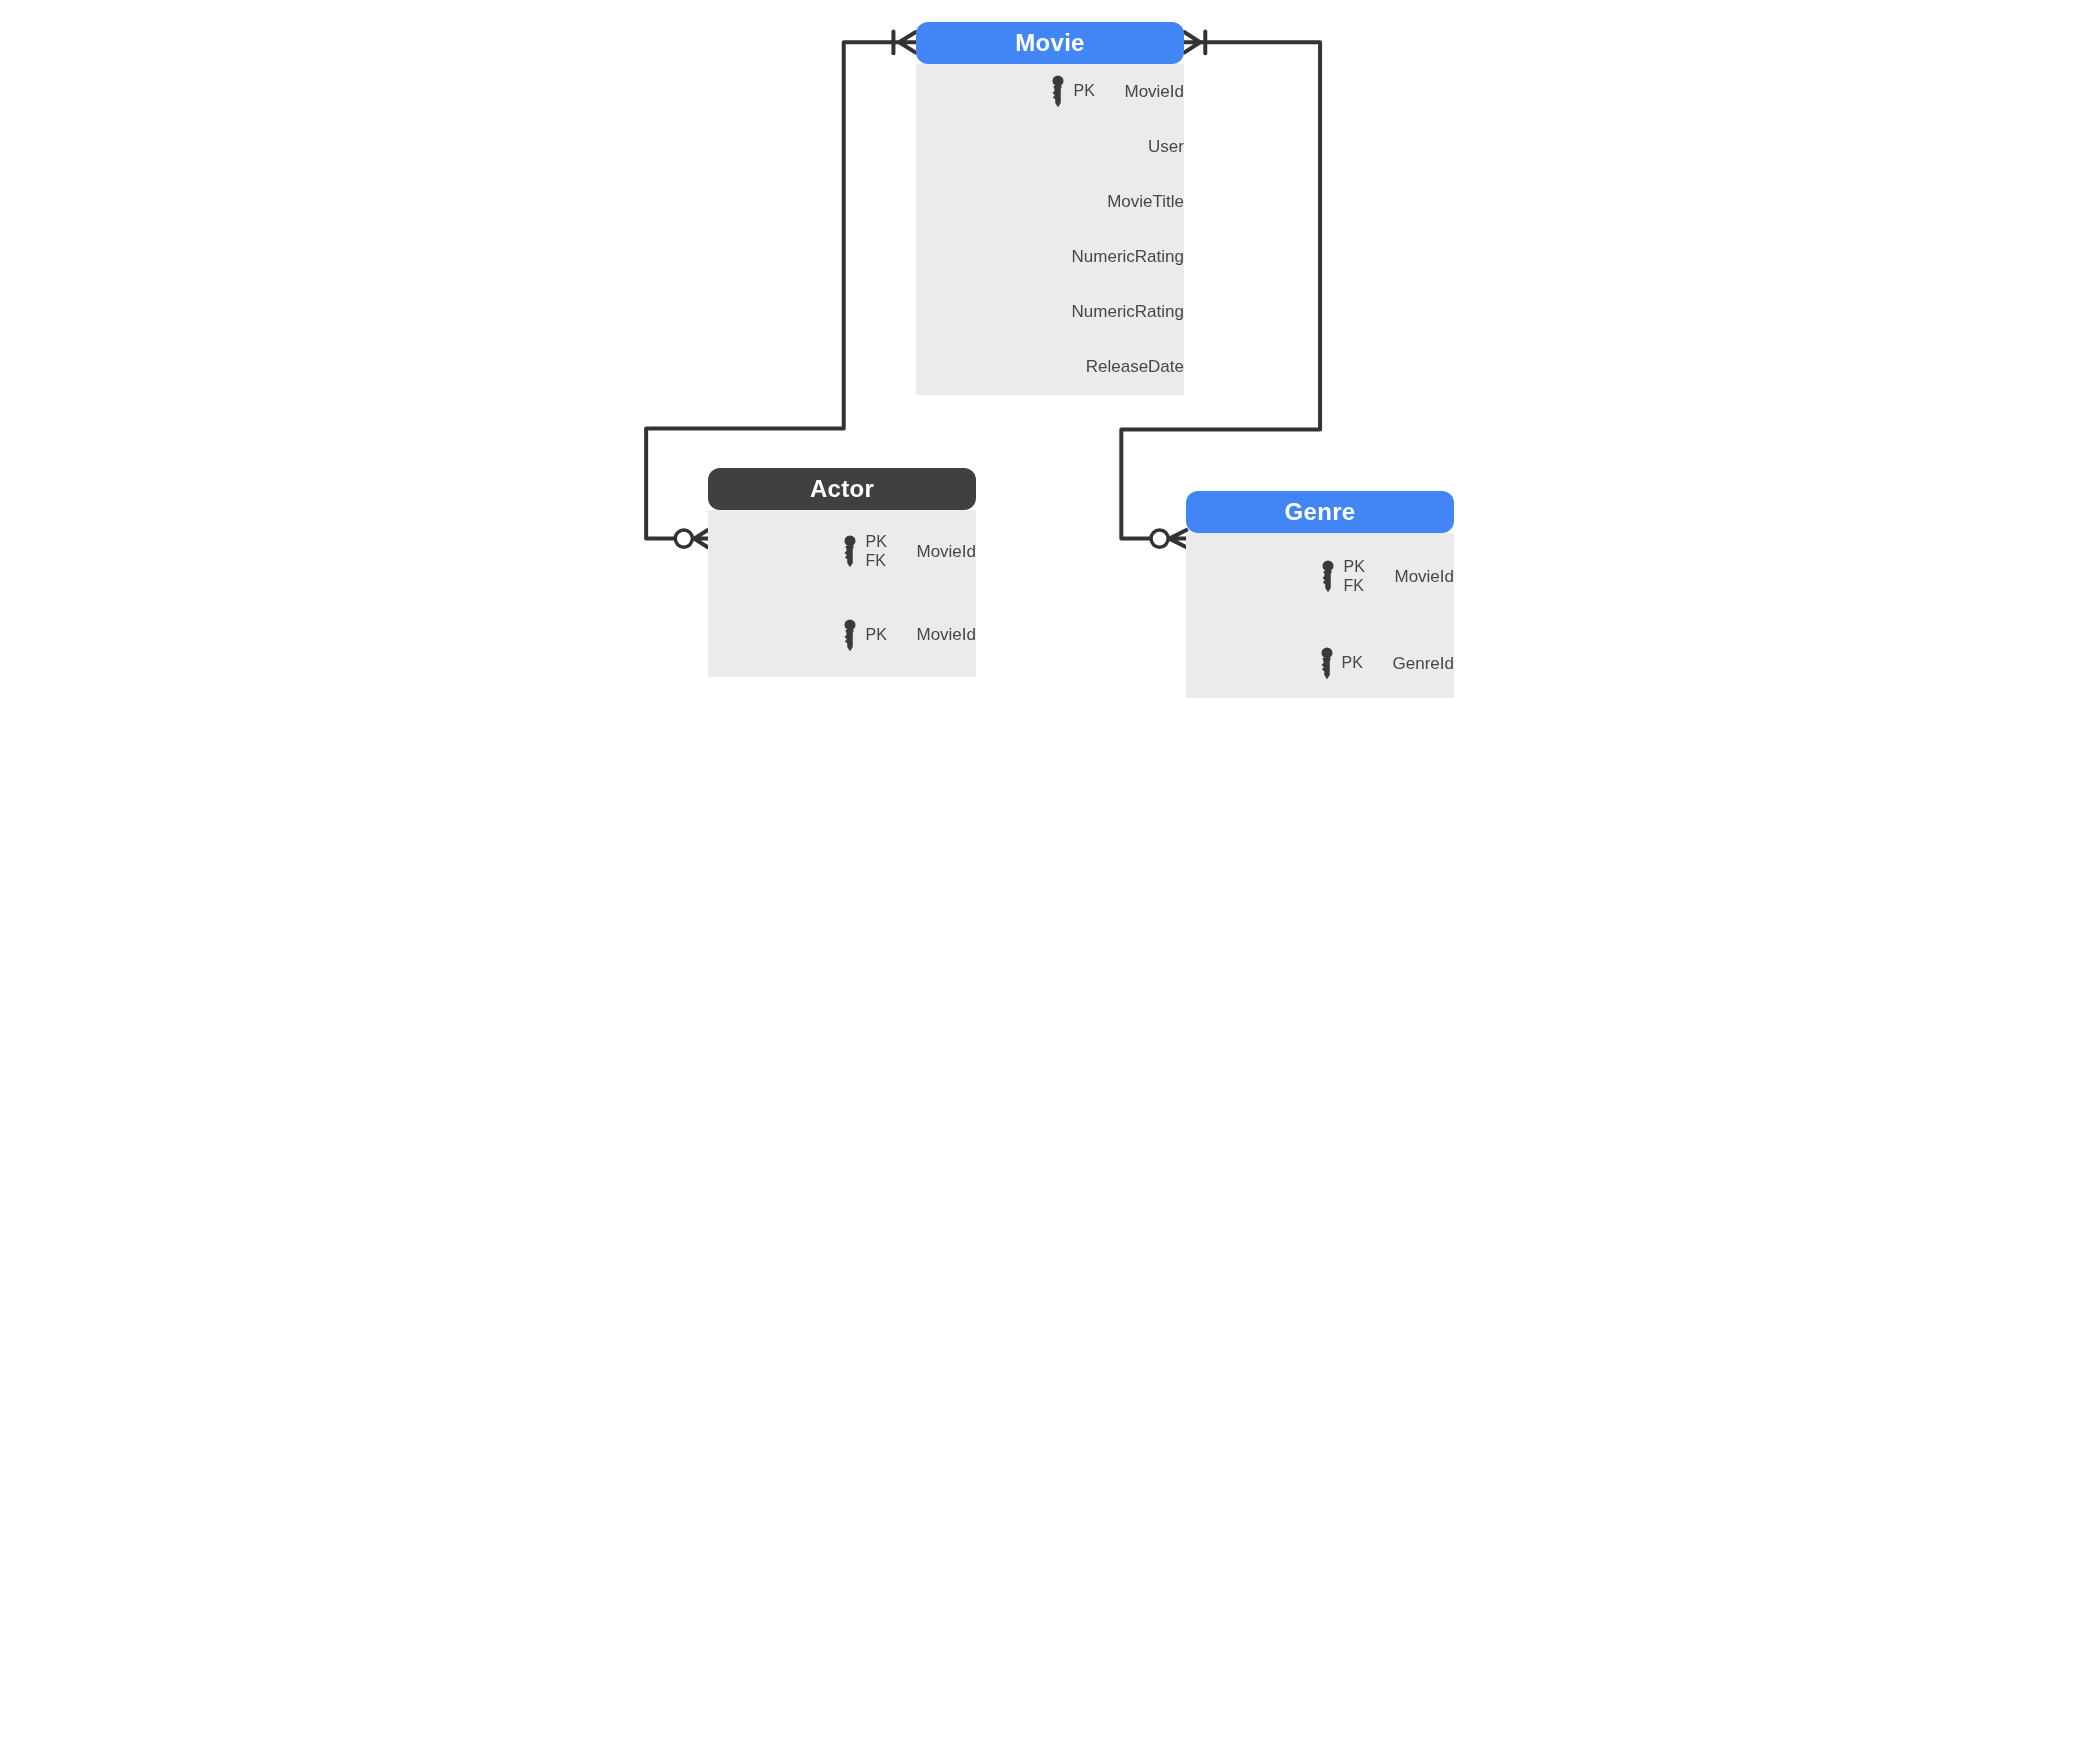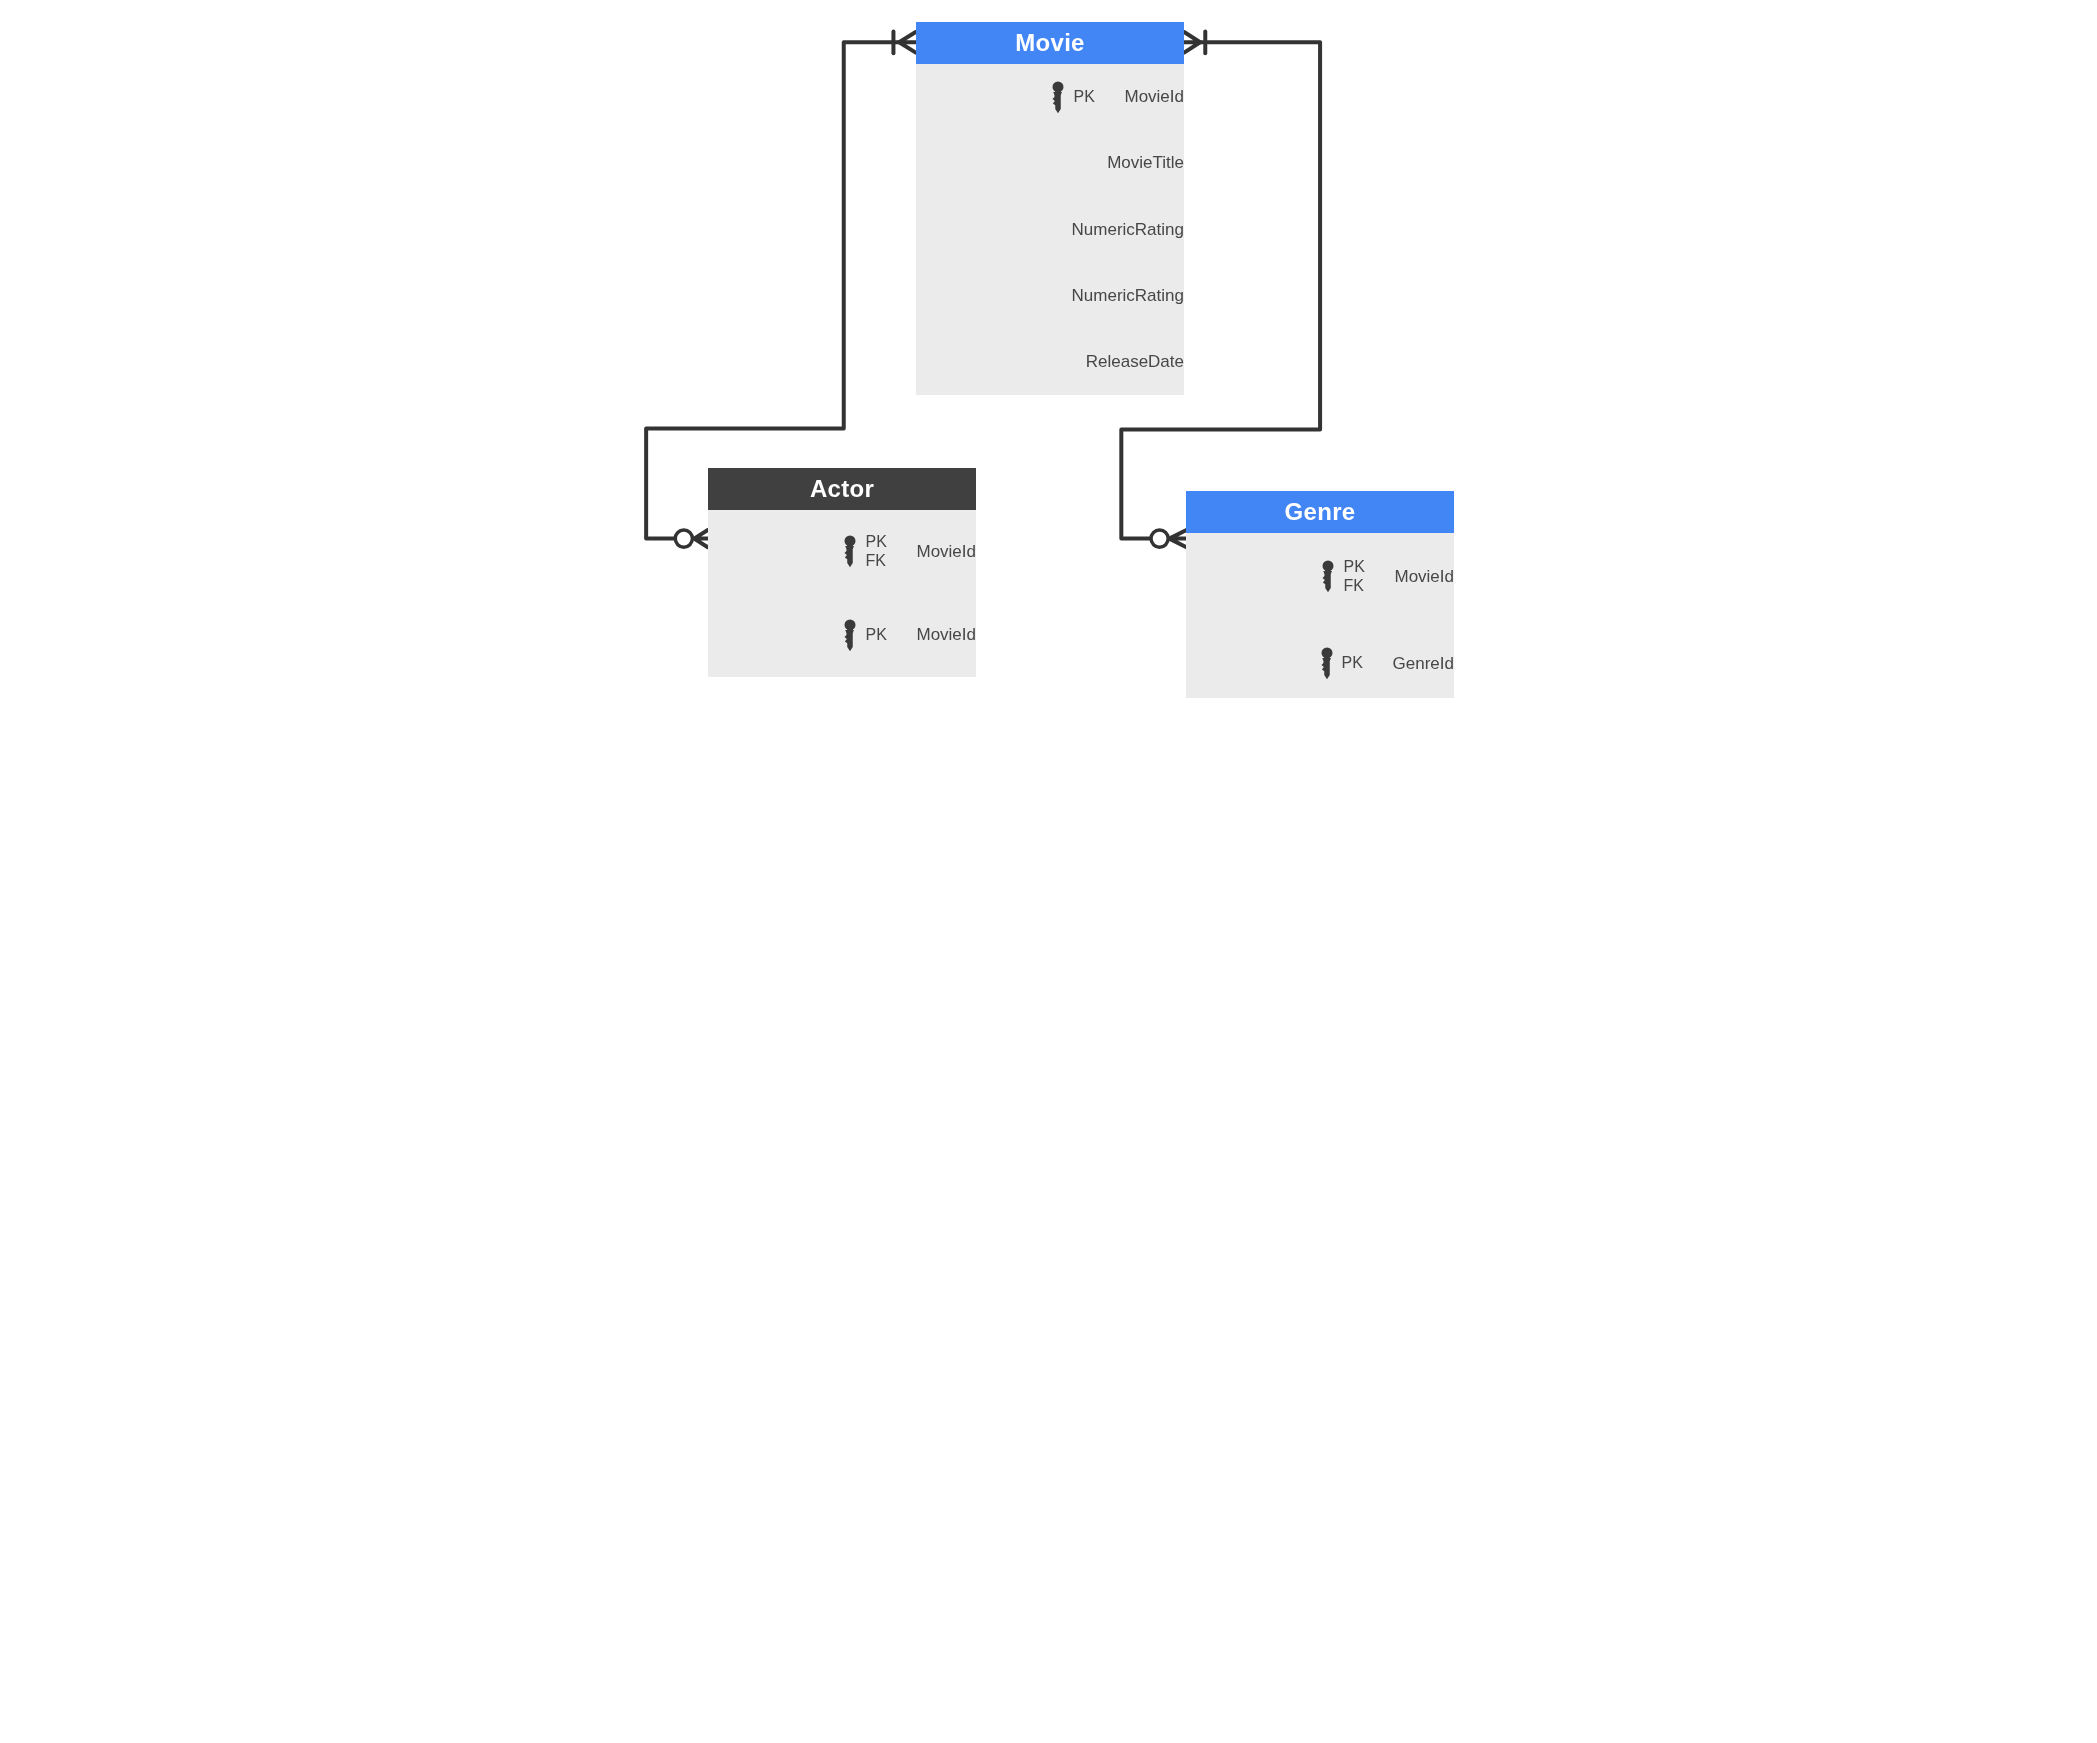--- a/index.html
+++ b/index.html
@@ -29,20 +29,21 @@
   .entity-header {
     height: 42px;
     flex: 0 0 42px;
     display: flex;
     align-items: center;
     justify-content: center;
     color: #ffffff;
     font-size: 24px;
     font-weight: 700;
     letter-spacing: 0.3px;
+    border-radius: 12px;
   }
   .entity-body {
     flex: 1 1 auto;
     display: flex;
     flex-direction: column;
   }
   .frow {
     flex: 1 1 0;
     display: flex;
     align-items: center;
@@ -129,20 +130,25 @@
             </svg>
         </span>
         <span class="cell-lab">
           <span>PK</span>
         </span>
         <span class="cell-name">MovieId</span>
       </div>
       <div class="frow">
         <span class="cell-key"></span>
         <span class="cell-lab"></span>
+        <span class="cell-name">User</span>
+      </div>
+      <div class="frow">
+        <span class="cell-key"></span>
+        <span class="cell-lab"></span>
         <span class="cell-name">MovieTitle</span>
       </div>
       <div class="frow">
         <span class="cell-key"></span>
         <span class="cell-lab"></span>
         <span class="cell-name">NumericRating</span>
       </div>
       <div class="frow">
         <span class="cell-key"></span>
         <span class="cell-lab"></span>

